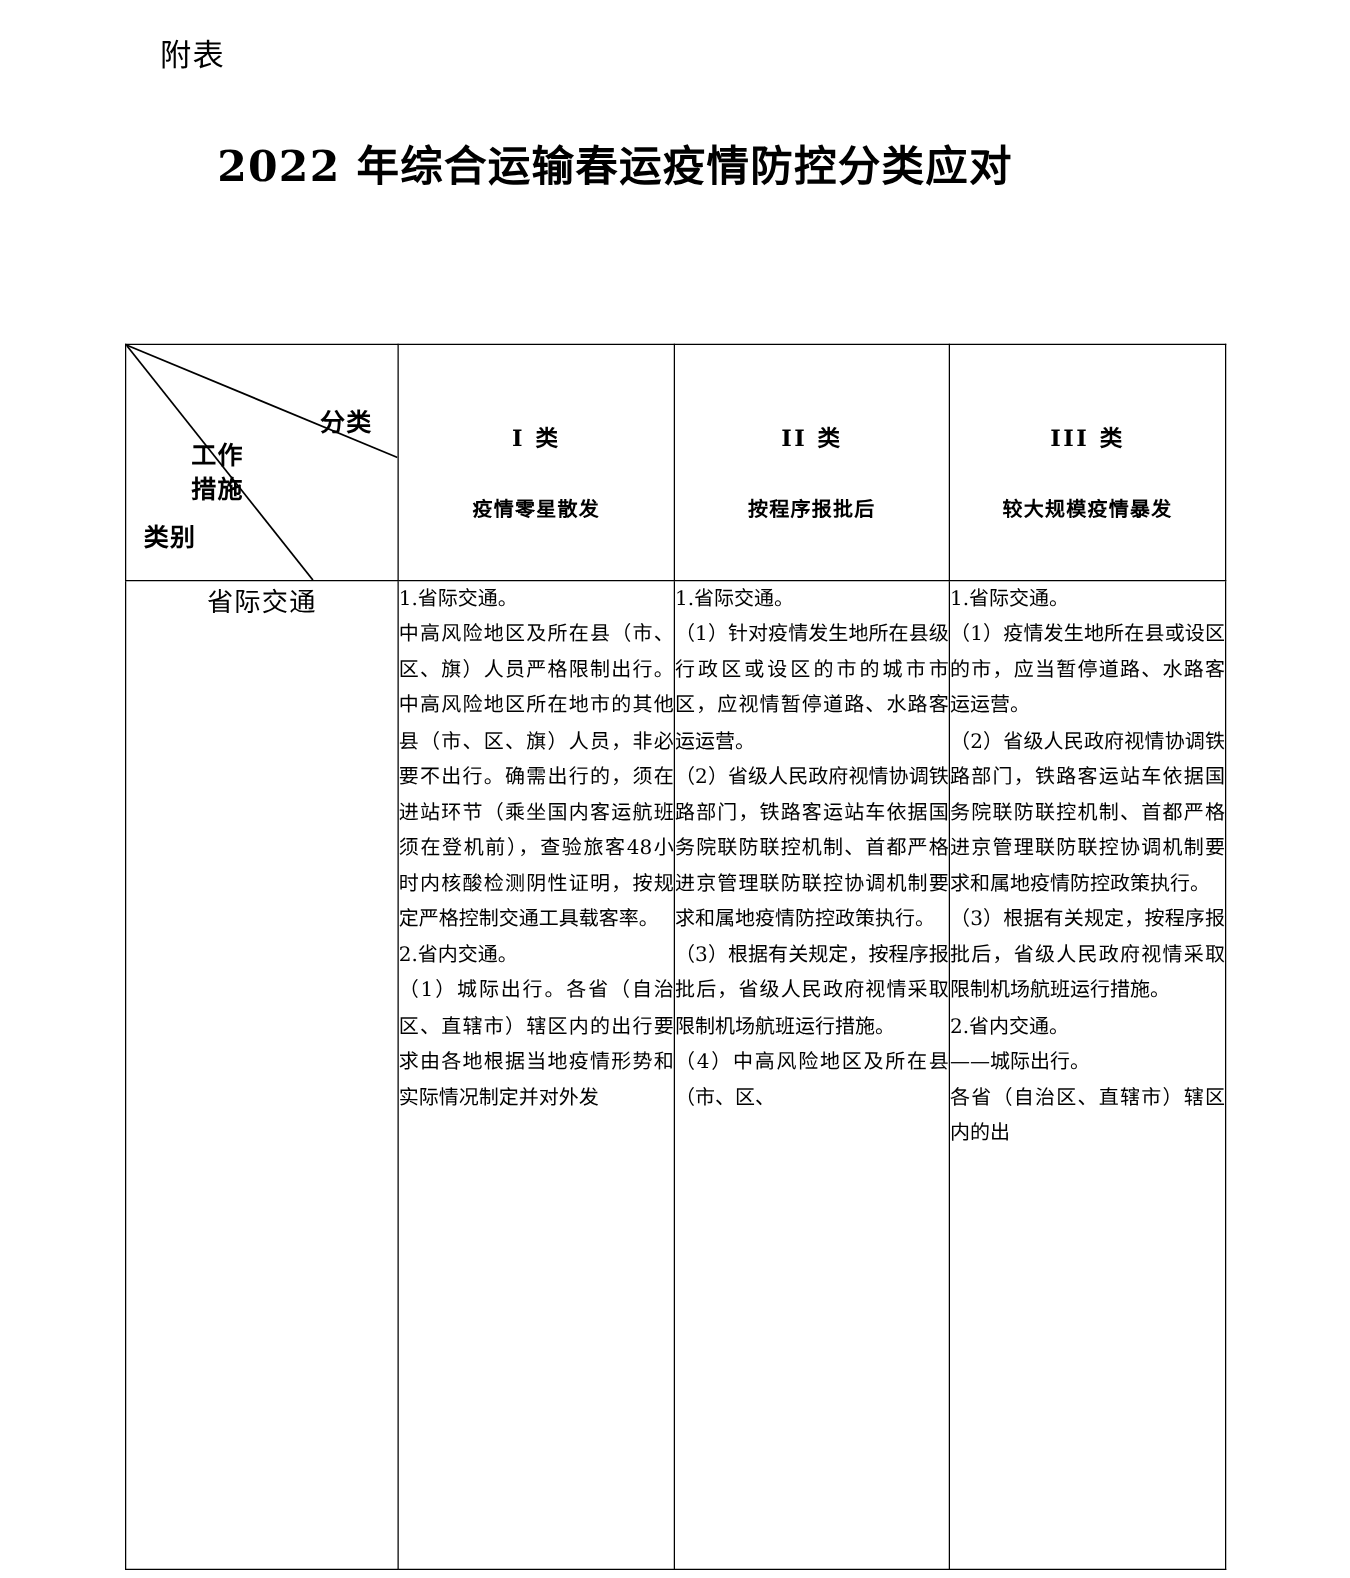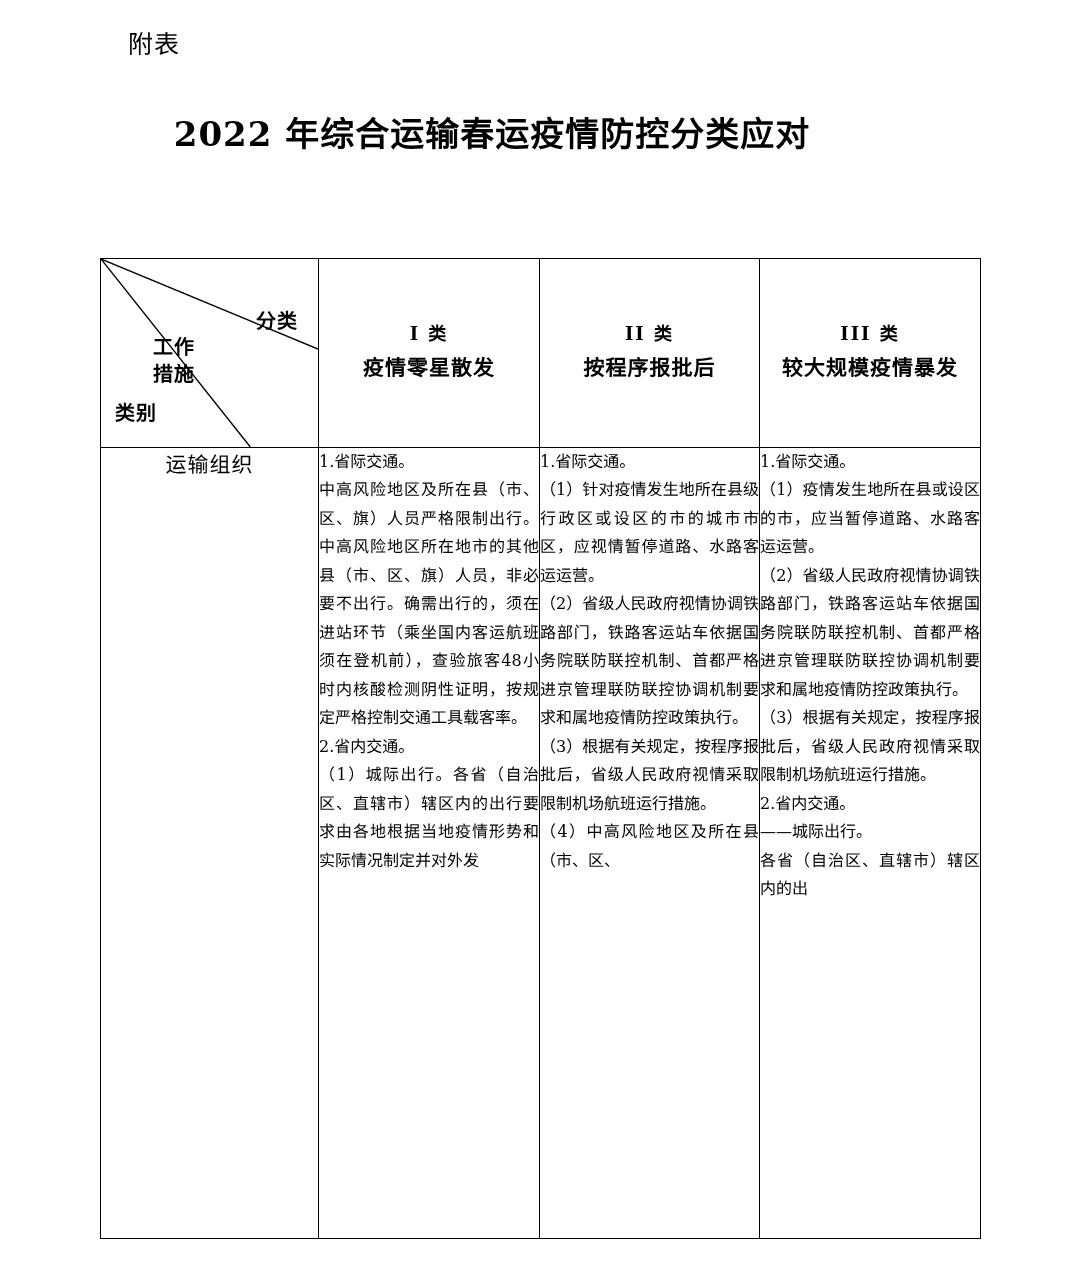--- a/index.html
+++ b/index.html
@@ -41,21 +41,21 @@
     line-height: 1.75;
     letter-spacing: 1px;
     font-family: "DejaVu Serif", "Liberation Serif", serif;
   }
   .doc-title .line2 {
     display: block;
   }
   table.matrix {
     position: absolute;
     left: 100px;
-    top: 258px;
+    top: 275px;
     width: 880px;
     border-collapse: collapse;
     table-layout: fixed;
   }
   table.matrix td {
     border: 1px solid #000000;
     vertical-align: top;
     padding: 0;
   }
   
@@ -101,22 +101,22 @@
   .col-head .roman {
     font-size: 18px;
     font-weight: 700;
     letter-spacing: 2px;
     display: block;
     margin-top: 60px;
     font-family: "DejaVu Serif", "Liberation Serif", serif;
   }
   .col-head .desc {
     display: block;
-    margin-top: 6px;
-    font-size: 21px;
+    margin-top: 32px;
+    font-size: 16px;
     font-weight: 700;
     letter-spacing: 1px;
     font-family: "DejaVu Serif", "Liberation Serif", serif;
   }
   .row-label {
     text-align: center;
     vertical-align: middle;
     font-size: 21px;
     letter-spacing: 1px;
     font-family: "DejaVu Sans", "Liberation Sans", sans-serif;
@@ -175,21 +175,21 @@
         <td class="col-head">
           <span class="roman">II 类</span>
           <span class="desc">按程序报批后</span>
         </td>
         <td class="col-head">
           <span class="roman">III 类</span>
           <span class="desc">较大规模疫情暴发</span>
         </td>
       </tr>
       <tr class="body-row">
-        <td class="row-label">运输组织</td>
+        <td class="row-label">省际交通</td>
         <td class="body-cell">
           <p>1.省际交通。
 中高风险地区及所在县（市、区、旗）人员严格限制出行。中高风险地区所在地市的其他县（市、区、旗）人员，非必要不出行。确需出行的，须在进站环节（乘坐国内客运航班须在登机前），查验旅客48小时内核酸检测阴性证明，按规定严格控制交通工具载客率。
 2.省内交通。
 （1）城际出行。各省（自治区、直辖市）辖区内的出行要求由各地根据当地疫情形势和实际情况制定并对外发</p>
         </td>
         <td class="body-cell">
           <p>1.省际交通。
 （1）针对疫情发生地所在县级行政区或设区的市的城市市区，应视情暂停道路、水路客运运营。
 （2）省级人民政府视情协调铁路部门，铁路客运站车依据国务院联防联控机制、首都严格进京管理联防联控协调机制要求和属地疫情防控政策执行。

